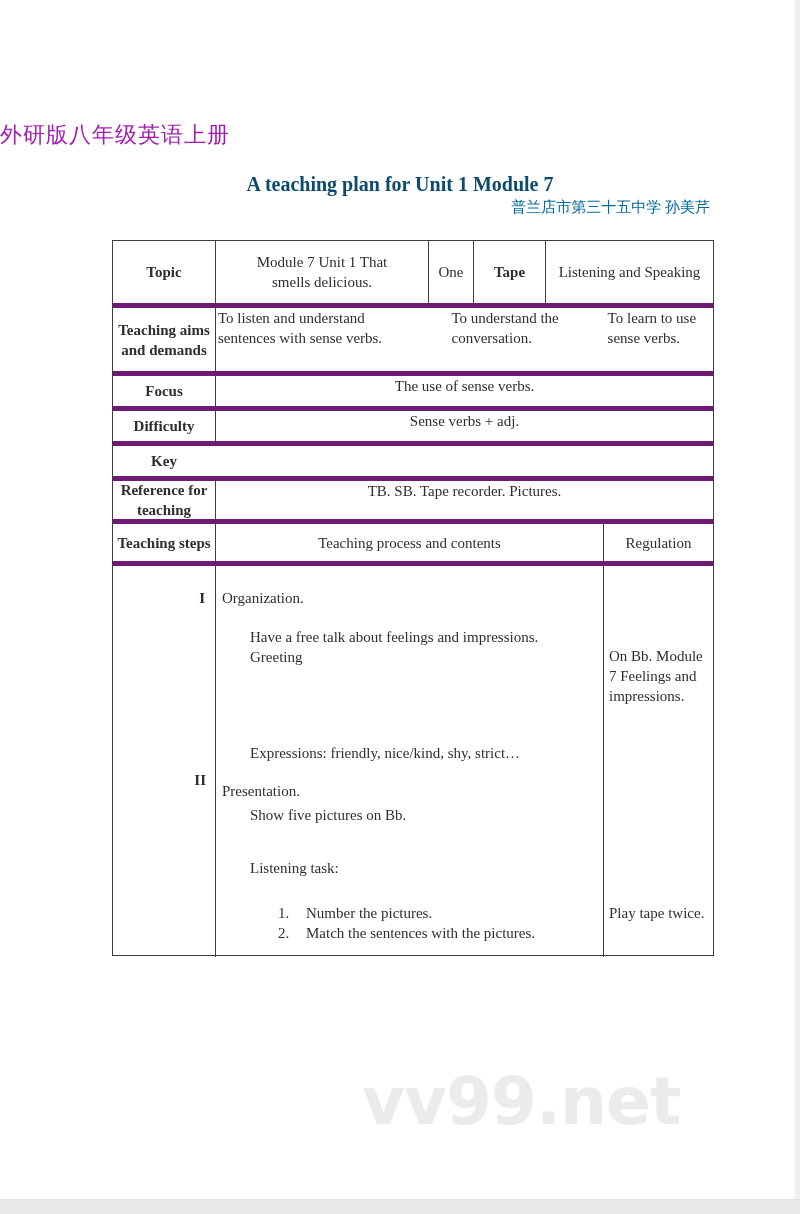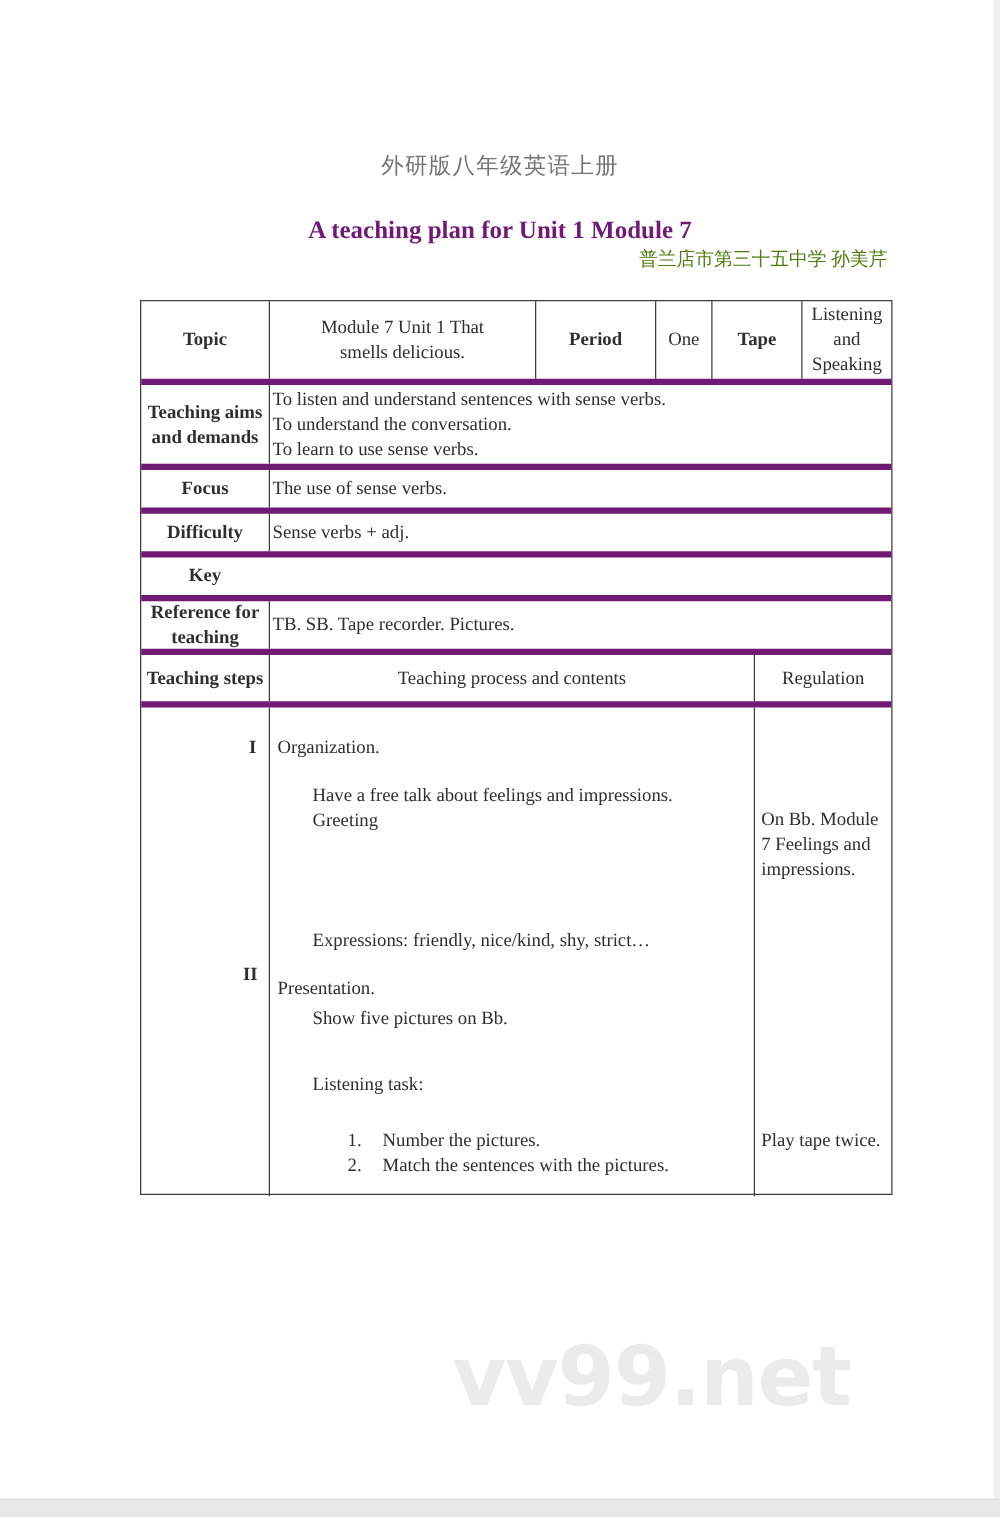--- a/index.html
+++ b/index.html
@@ -8,31 +8,31 @@
     position:relative; width:800px; height:1214px; background:#ffffff;
     overflow:hidden; font-family:"Liberation Serif", serif; color:#2e2e2e;
   }
   .edge-right { position:absolute; top:0; right:0; width:5px; height:1214px; background:#efefef; }
   .edge-bottom { position:absolute; left:0; bottom:0; width:800px; height:15px; background:#e8e8e8; border-top:1px solid #e0e0e0; }
   .watermark {
     position:absolute; left:362px; top:1064px; width:380px;
     font-family:"DejaVu Sans", sans-serif; font-weight:bold;
     font-size:66px; color:#ebebeb; letter-spacing:-1px; line-height:76px;
   }
-  .series-title { position:absolute; top:120px; left:0; width:800px; text-align:center; font-size:18px; letter-spacing:1px; color:#737373; }
-  .doc-title { position:absolute; top:173px; left:0; width:800px; text-align:center; font-size:20px; font-weight:bold; color:#701a75; }
-  .author-line { position:absolute; top:198px; left:112px; width:598px; text-align:right; font-size:15px; color:#4d7c0f; }
+  .series-title { position:absolute; top:120px; left:0; width:800px; font-size:22px; letter-spacing:1px; color:#a21caf; }
+  .doc-title { position:absolute; top:173px; left:0; width:800px; text-align:center; font-size:20px; font-weight:bold; color:#0c4a6e; }
+  .author-line { position:absolute; top:198px; left:112px; width:598px; text-align:right; font-size:15px; color:#0369a1; }
 
   .tbl { position:absolute; left:112px; top:240px; width:602px; height:716px; border:1px solid #3d3d3d; font-size:15px; line-height:20px; }
   .trow { display:flex; width:100%; }
   .trow + .trow { border-top:5px solid #701a75; }
   .cell { height:100%; }
   .cell + .cell { border-left:1px solid #3d3d3d; }
   .c-center { display:flex; align-items:center; justify-content:center; text-align:center; }
-  .c-left { display:flex; flex-direction:column; justify-content:center; padding-left:8px; }
+  .c-left { display:flex; flex-direction:row; justify-content:center; padding-left:8px;gap:36px; }
   .bold { font-weight:bold; }
   .w-label { width:102px; flex:0 0 102px; }
   .w-topicval { width:213px; flex:0 0 213px; padding:0 20px; }
   .w-period { width:96px; flex:0 0 96px; }
   .w-one { width:45px; flex:0 0 45px; }
   .w-type { width:72px; flex:0 0 72px; }
   .w-last { flex:1 1 auto; padding:0 2px; }
   .w-process { width:388px; flex:0 0 388px; }
   .w-reg { flex:1 1 auto; }
   .r1 { height:62px; } .r2 { height:68px; } .r3 { height:35px; }
@@ -52,21 +52,20 @@
 
   <div class="series-title">外研版八年级英语上册</div>
   <div class="doc-title">A teaching plan for Unit 1 Module 7</div>
   <div class="author-line">普兰店市第三十五中学 孙美芹</div>
 
   <div class="tbl">
 
     <div class="trow r1">
       <div class="cell c-center bold w-label">Topic</div>
       <div class="cell c-center w-topicval">Module 7 Unit 1 That smells delicious.</div>
-      <div class="cell c-center bold w-period">Period</div>
       <div class="cell c-center w-one">One</div>
       <div class="cell c-center bold w-type">Tape</div>
       <div class="cell c-center w-last">Listening and Speaking</div>
     </div>
 
     <div class="trow r2">
       <div class="cell c-center bold w-label">Teaching aims and demands</div>
       <div class="cell c-left w-last">
         <div>To listen and understand sentences with sense verbs.</div>
         <div>To understand the conversation.</div>

